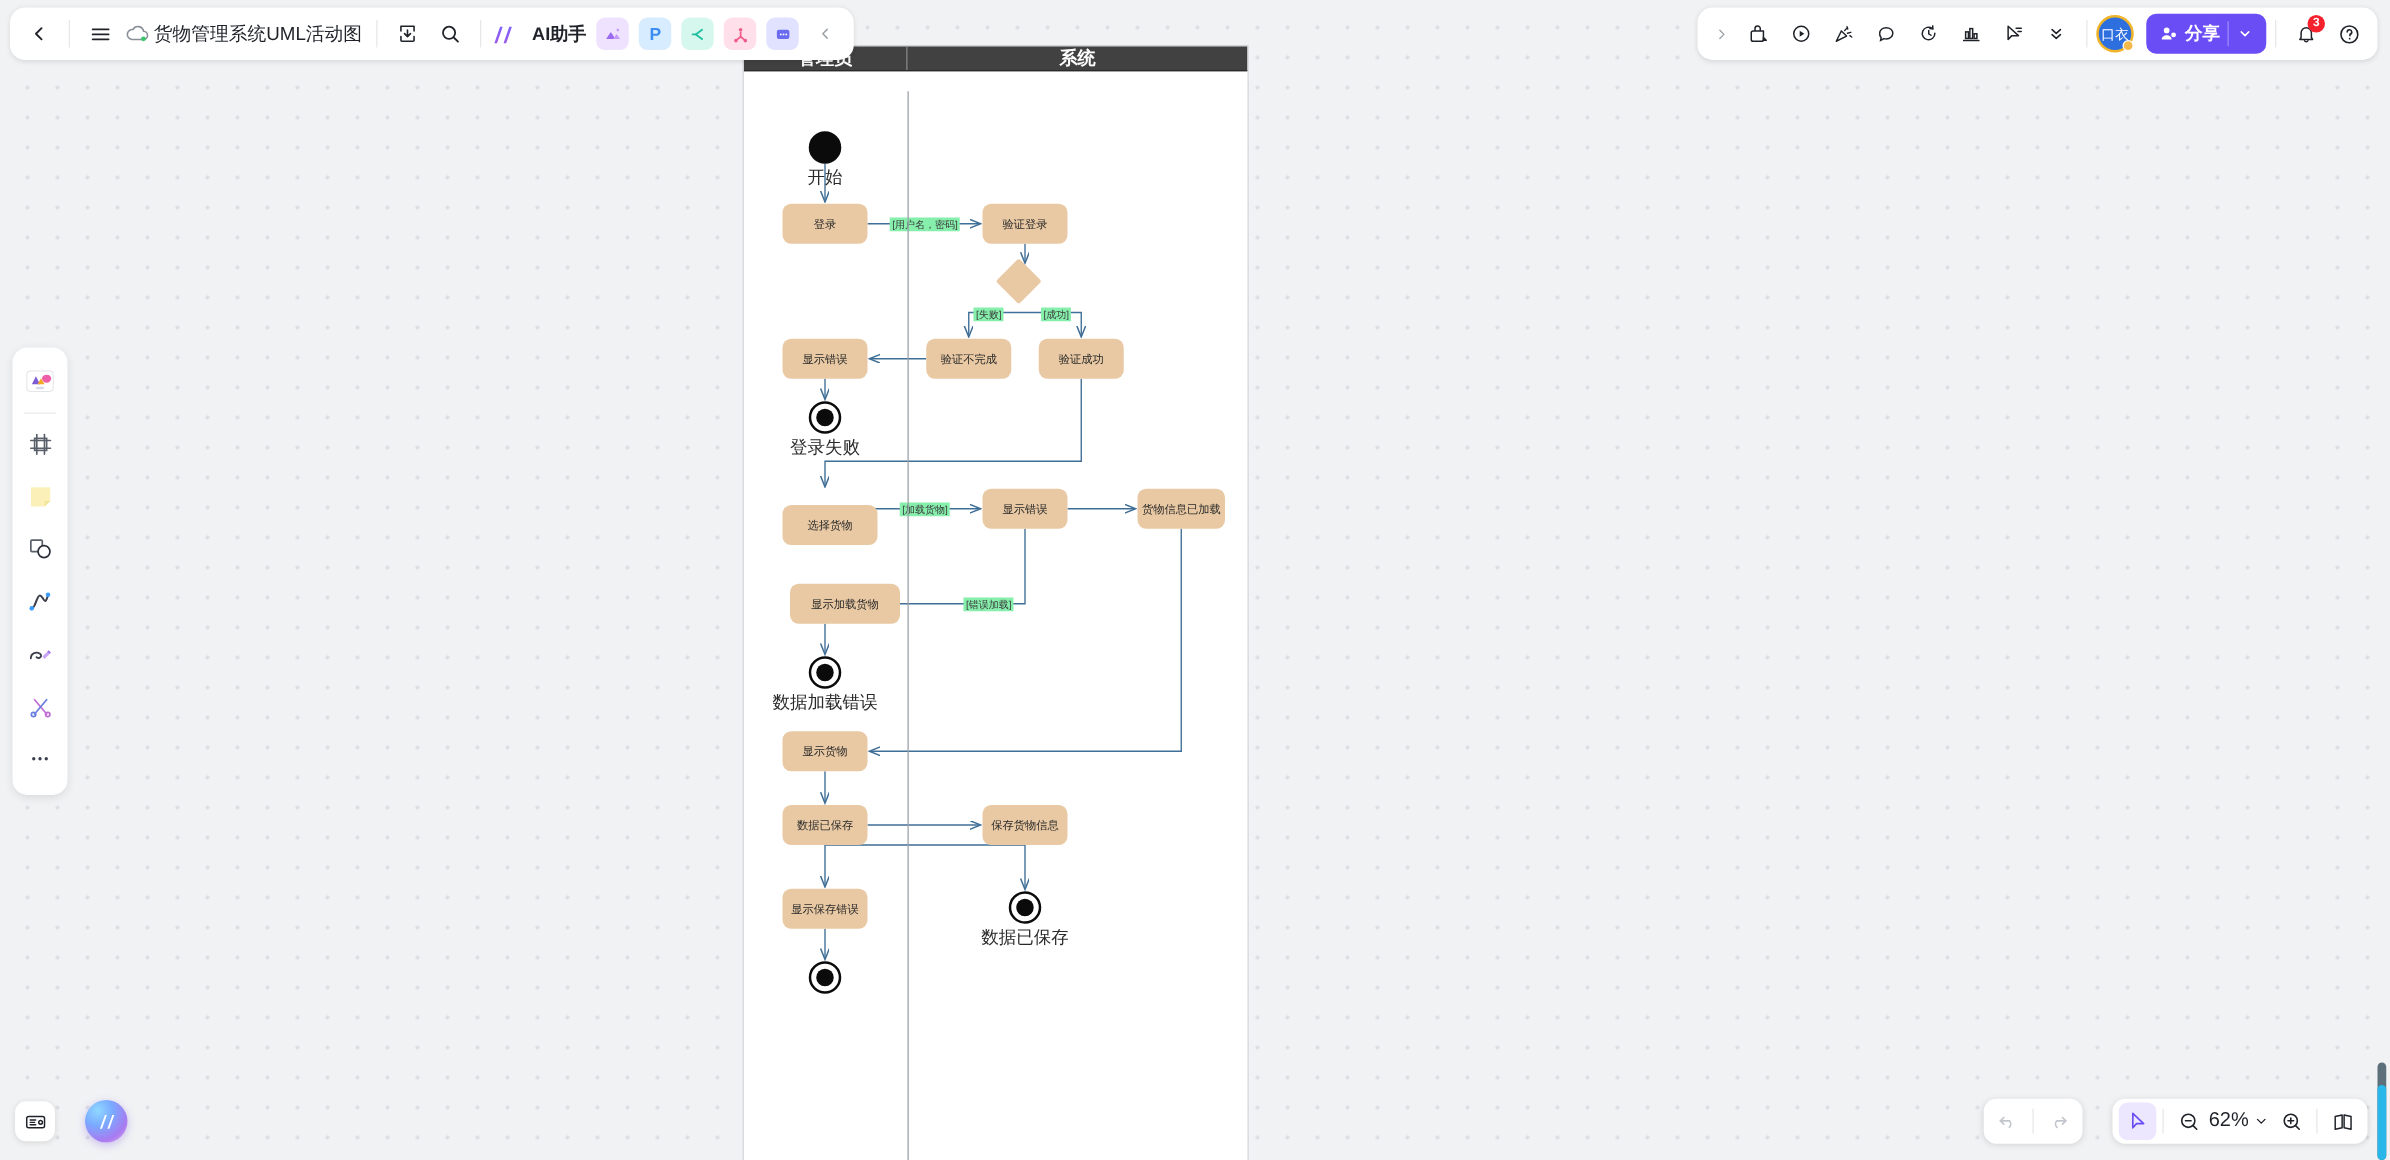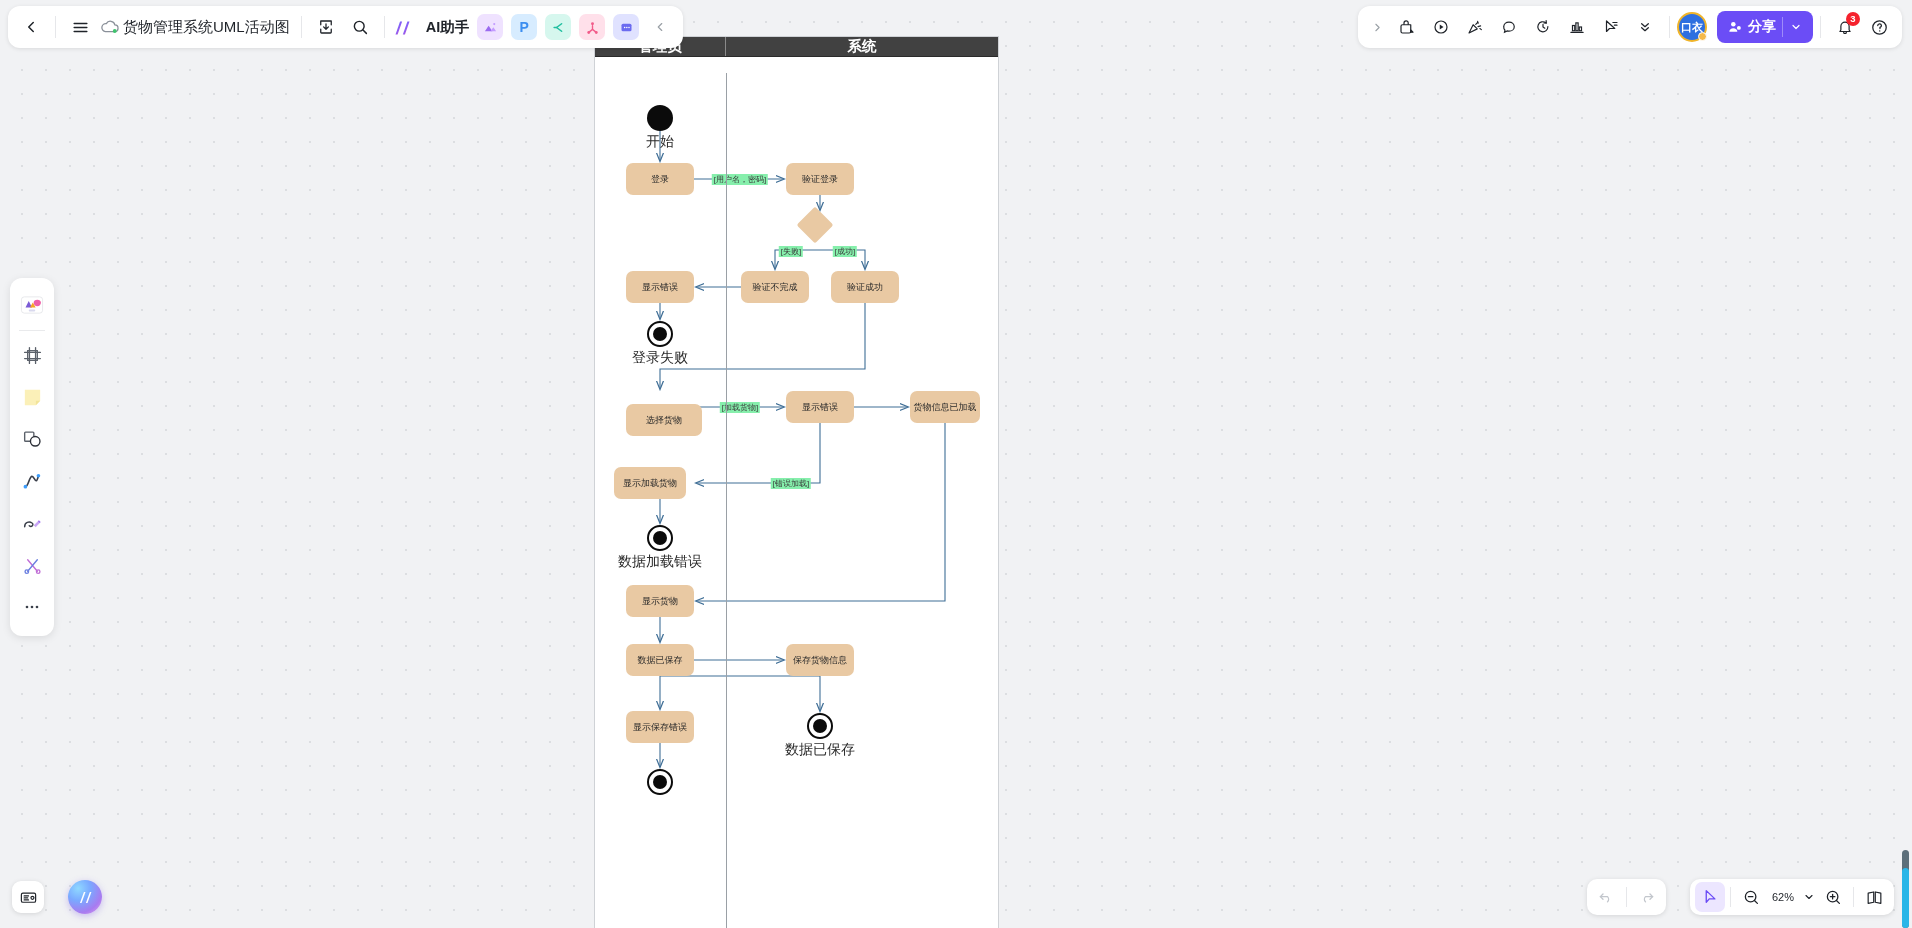--- a/index.html
+++ b/index.html
@@ -53,21 +53,21 @@
   
   #topbar-right {
     position: absolute; right: 10px; top: 6px; height: 42px;
     background: #ffffff; border-radius: 12px;
     display: flex; align-items: center; padding: 0 6px;
     box-shadow: 0 1px 4px rgba(0,0,0,.10);
     z-index: 30;
   }
   #avatar {
     width: 30px; height: 30px; border-radius: 50%;
-    background: #2e6fe0; color: #fff; font-size: 11px; font-weight: 700;
+    background: #2e6fe0; color: #fff; font-size: 11px; font-weight: 400;
     display: flex; align-items: center; justify-content: center;
     border: 2px solid #f0b429; position: relative; flex: none; cursor: pointer;
   }
   #avatar .dot {
     position: absolute; right: -2px; bottom: -1px;
     width: 9px; height: 9px; border-radius: 50%;
     background: #f5b94a; border: 1.5px solid #fff;
   }
   #share-btn {
     height: 32px; background: #6b4df6; color: #fff; border-radius: 8px;
@@ -124,21 +124,21 @@
     background: #fff; border-radius: 10px; display: flex; align-items: center;
     box-shadow: 0 1px 5px rgba(0,0,0,.12); padding: 0 4px; z-index: 25;
   }
   #zoom-group {
     position: absolute; right: 18px; bottom: 13px; height: 36px;
     background: #fff; border-radius: 10px; display: flex; align-items: center;
     box-shadow: 0 1px 5px rgba(0,0,0,.12); padding: 0 5px; z-index: 25;
   }
   .zb { width: 30px; height: 30px; border-radius: 7px; display:flex; align-items:center; justify-content:center; cursor:pointer; color:#1f2329; }
   .zb.active { background: #ece6ff; color: #6b4df6; }
-  #zoom-pct { font-size: 11px; color: #1f2329; min-width: 34px; text-align: center; cursor: pointer; }
+  #zoom-pct { font-size: 16px; color: #1f2329; min-width: 34px; text-align: center; cursor: pointer; }
   .vsep { width:1px; height:20px; background:#e6e7ea; margin:0 5px; }
 
   
   #vscroll {
     position: absolute; right: 3px; top: 868px; width: 7px; height: 60px;
     background: #29b6e8; border-radius: 4px; z-index: 26; cursor: pointer;
   }
   #vscroll-track {
     position: absolute; right: 3px; top: 850px; width: 7px; height: 78px;
     background: #5d6f7a; border-radius: 4px; z-index: 25;
@@ -275,21 +275,21 @@
       <div class="node" style="left:146px;top:214px;width:68px;height:32px">验证不完成</div>
       <div class="node" style="left:236px;top:214px;width:68px;height:32px">验证成功</div>
 
       <div class="end-node" style="left:52px;top:264px"></div>
       <div class="nlabel" style="left:65px;top:292px">登录失败</div>
 
       <div class="node" style="left:31px;top:347px;width:76px;height:32px">选择货物</div>
       <div class="node" style="left:191px;top:334px;width:68px;height:32px">显示错误</div>
       <div class="node" style="left:315px;top:334px;width:70px;height:32px">货物信息已加载</div>
 
-      <div class="node" style="left:19px;top:410px;width:72px;height:32px">显示加载货物</div>
+      <div class="node" style="left:37px;top:410px;width:88px;height:32px">显示加载货物</div>
       <div class="end-node" style="left:52px;top:468px"></div>
       <div class="nlabel" style="left:65px;top:496px">数据加载错误</div>
 
       <div class="node" style="left:31px;top:528px;width:68px;height:32px">显示货物</div>
       <div class="node" style="left:31px;top:587px;width:68px;height:32px">数据已保存</div>
       <div class="node" style="left:191px;top:587px;width:68px;height:32px">保存货物信息</div>
 
       <div class="node" style="left:31px;top:654px;width:68px;height:32px">显示保存错误</div>
       <div class="end-node" style="left:212px;top:656px"></div>
       <div class="nlabel" style="left:225px;top:684px">数据已保存</div>

